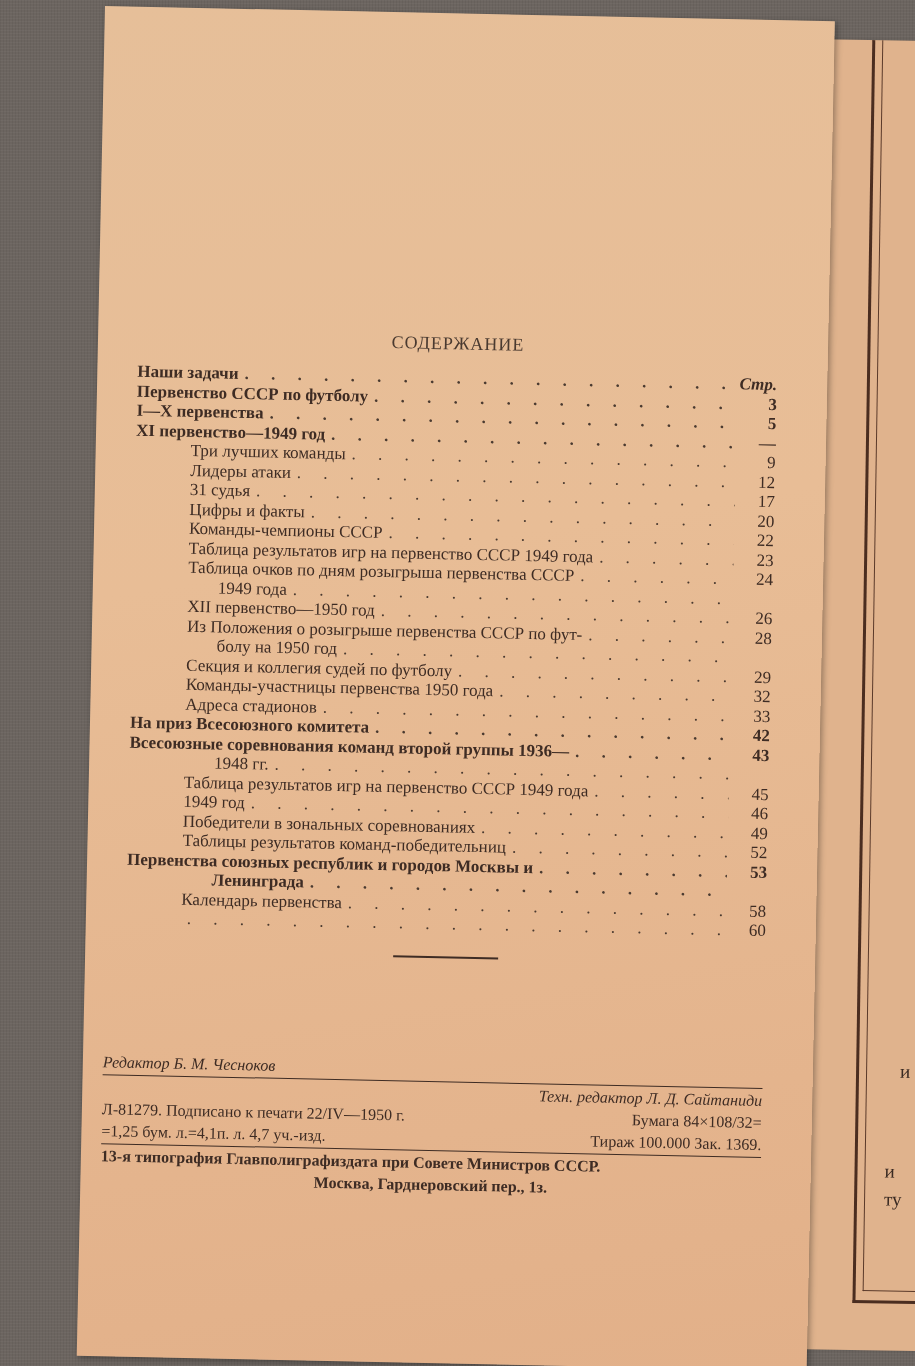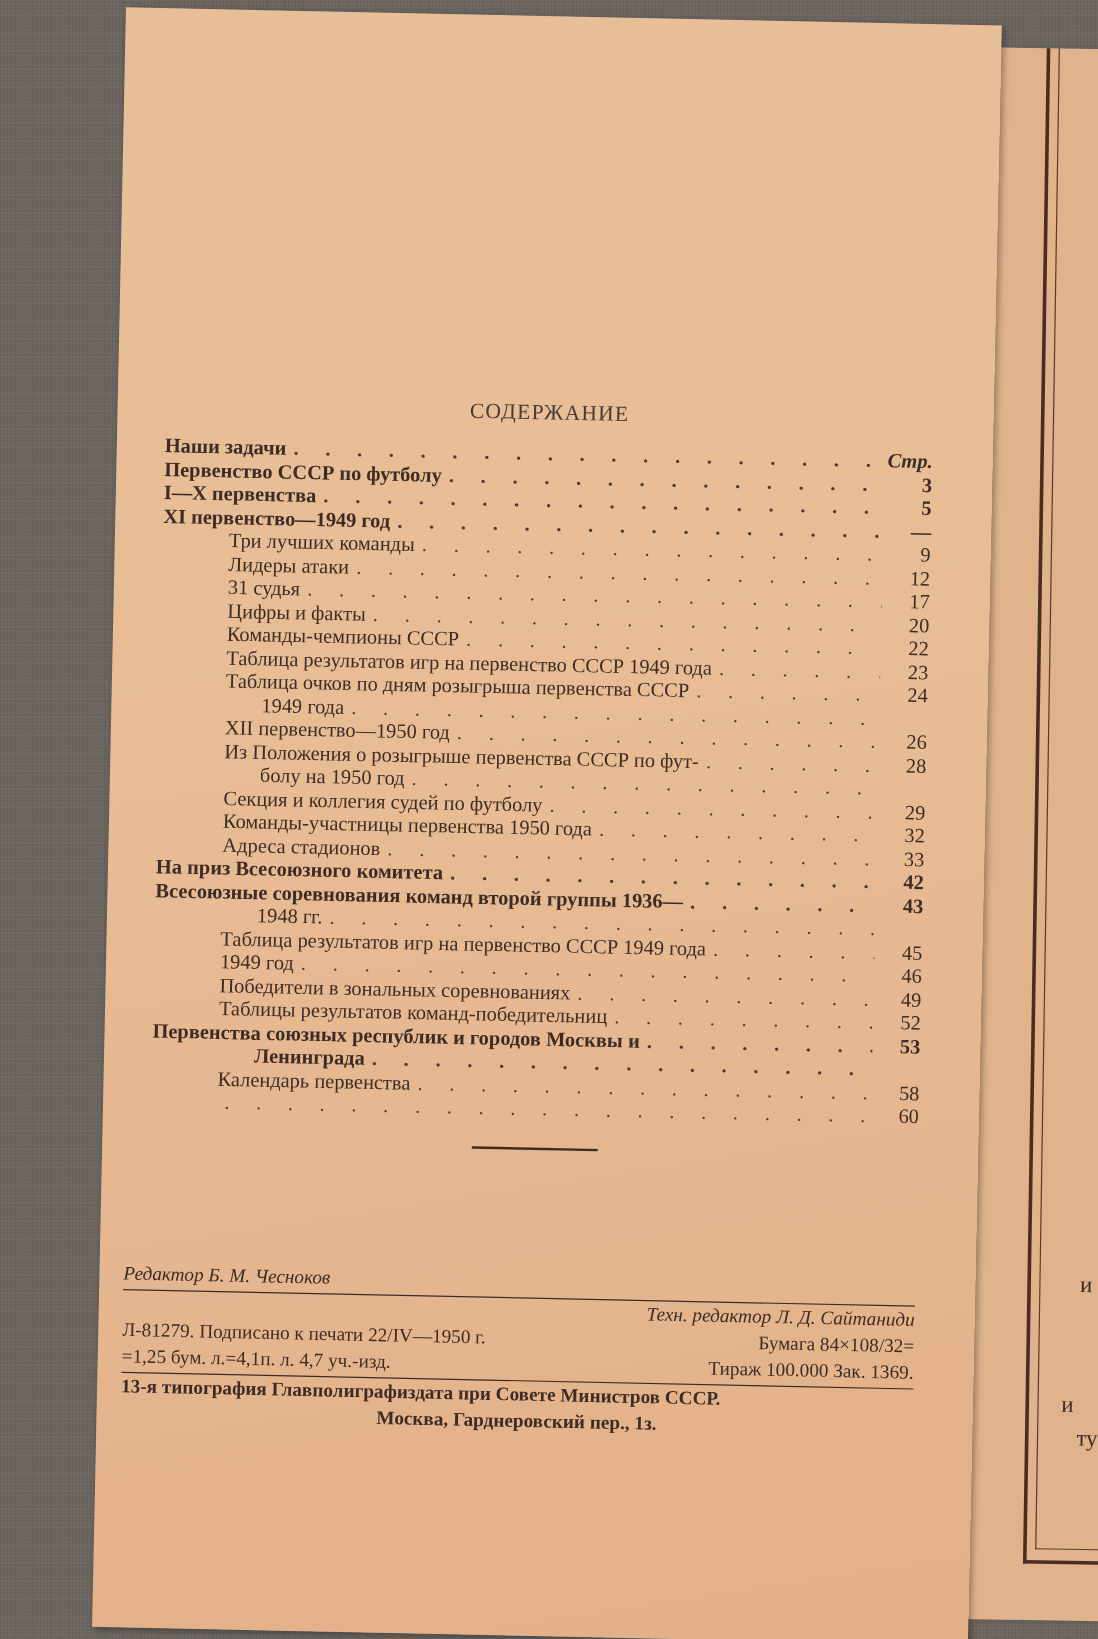--- a/index.html
+++ b/index.html
@@ -71,21 +71,21 @@
 </head>
 <body>
 
 <div class="cloth"></div>
 
 <div class="page-right">
   <div class="frame"></div>
   <div class="frame-inner"></div>
   <span class="frag" style="left:126px;top:1020px">и</span>
   <span class="frag" style="left:112px;top:1120px">и</span>
-  <span class="frag" style="left:125px;top:1148px">ту</span>
+  <span class="frag" style="left:112px;top:1148px">ту</span>
 </div>
 
 <div class="page">
   <div class="content">
     <div class="title">СОДЕРЖАНИЕ</div>
     <div id="toc-list">
         <div class="toc-row  bold">
           <span class="t">Наши задачи</span>
           <span class="dots">. . . . . . . . . . . . . . . . . . . . . . . . . . . . . . . . . . . . . . .</span>
           <span class="p stp">Стр.</span>

